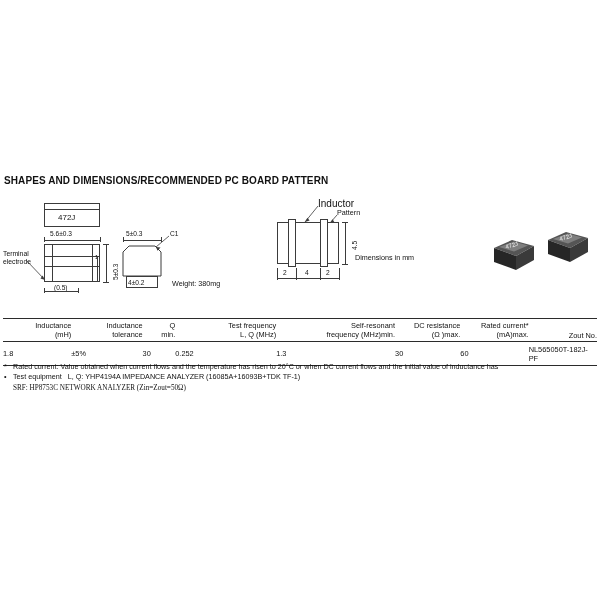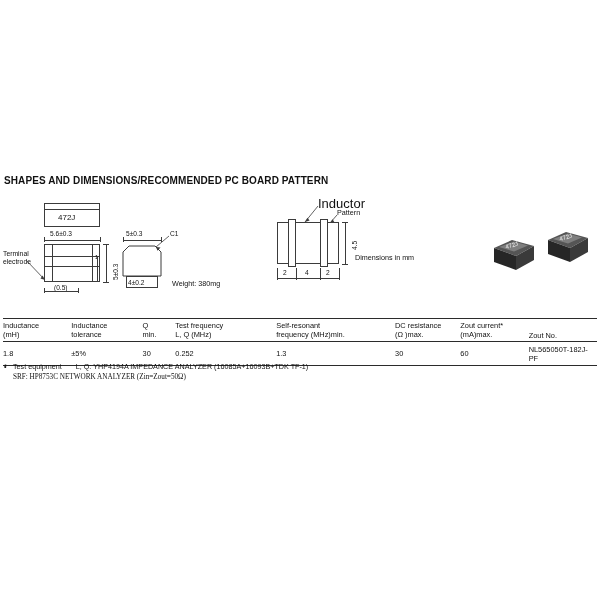--- a/index.html
+++ b/index.html
@@ -51,21 +51,21 @@
     padding:2px 0 2px 0;
     vertical-align:top;
     line-height:9.2px;
     color:#111;
   }
   tbody td{
     padding:2.5px 0 2.5px 0;
     line-height:9px;
     color:#111;
   }
-  .rule-top{border-top:1.4px solid #2b2b2b;}
+  .rule-top{border-top:1.4px solid #2b2b2b;text-align:right;}
   .rule-mid{border-top:.9px solid #2b2b2b;}
   .rule-bot{border-bottom:1.4px solid #2b2b2b;}
 
   
   .notes{position:absolute;left:4px;top:362px;width:592px;font-size:7.2px;line-height:10.4px;color:#111;}
   .note{position:relative;padding-left:9px;}
   .note .mark{position:absolute;left:0;top:0;}
   .note .ind{display:block;padding-left:0;}
   .eq-line{padding-left:0;}
   .eq-indent{padding-left:57px;font-family:Liberation Serif, serif;}
@@ -132,21 +132,21 @@
       <polygon points="305,30 309.6,28.6 307.4,25.8" fill="#3b3b3b"></polygon>
       <line x1="337" y1="23" x2="330" y2="31" stroke="#3b3b3b" stroke-width="0.8"></line>
       <polygon points="330,31 334.4,30.2 332.6,27.2" fill="#3b3b3b"></polygon>
     </svg>
 
     <div class="box" style="left:126px;top:84px;width:32px;height:12px;"></div>
     <div class="dim" style="left:128px;top:87px;">4±0.2</div>
 
     <div class="lbl" style="left:172px;top:88px;font-size:7.2px;">Weight: 380mg</div>
 
-    <div class="lbl" style="left:318px;top:8px;font-size:13px;">Inductor</div>
+    <div class="lbl" style="left:318px;top:8px;font-size:10px;">Inductor</div>
     <div class="lbl" style="left:337px;top:17px;font-size:7.2px;">Pattern</div>
 
     <div class="box" style="left:277px;top:30px;width:62px;height:42px;"></div>
 
     <div class="box" style="left:288px;top:27px;width:8px;height:48px;"></div>
 
     <div class="box" style="left:320px;top:27px;width:8px;height:48px;"></div>
 
     <div class="dim rot" style="left:351px;top:58px;">4.5</div>
     <div class="dl v" style="left:345px;top:30px;height:42px;"></div>
@@ -220,21 +220,21 @@
           </td>
           <td>
             <span>Self-resonant</span><br>
             <span>frequency (MHz)min.</span>
           </td>
           <td>
             <span>DC resistance</span><br>
             <span>(Ω )max.</span>
           </td>
           <td>
-            <span>Zout current*</span><br>
+            <span>Rated current*</span><br>
             <span>(mA)max.</span>
           </td>
           <td style="vertical-align:bottom;padding-bottom:1px;">
             <span>Zout No.</span>
           </td>
         </tr>
       </thead>
       <tbody>
         <tr class="rule-mid rule-bot">
           <td>1.8</td>
@@ -247,24 +247,25 @@
           <td>NL565050T-182J-PF</td>
         </tr>
       </tbody>
     </table>
   </div>
 
   <div class="notes">
 
     <div class="note">
       <span class="mark">*</span>
+      <span>Rated current: Value obtained when current flows and the temperature has risen to 20°C or when DC current flows and the initial value of inductance has</span>
     </div>
 
     <div class="note" style="margin-top:0px;">
       <span class="mark">•</span>
       <span class="eq-line">Test equipment</span>
-      <span style="margin-left:12px;">L, Q: YHP4194A IMPEDANCE ANALYZER (16085A+16093B+TDK TF-1)</span>
+      <span style="margin-left:4px;">L, Q: YHP4194A IMPEDANCE ANALYZER (16085A+16093B+TDK TF-1)</span>
       <span class="ind eq-indent">SRF: HP8753C NETWORK ANALYZER (Zin=Zout=50Ω)</span>
     </div>
 
   </div>
 
 </div>
 
 </body></html>

